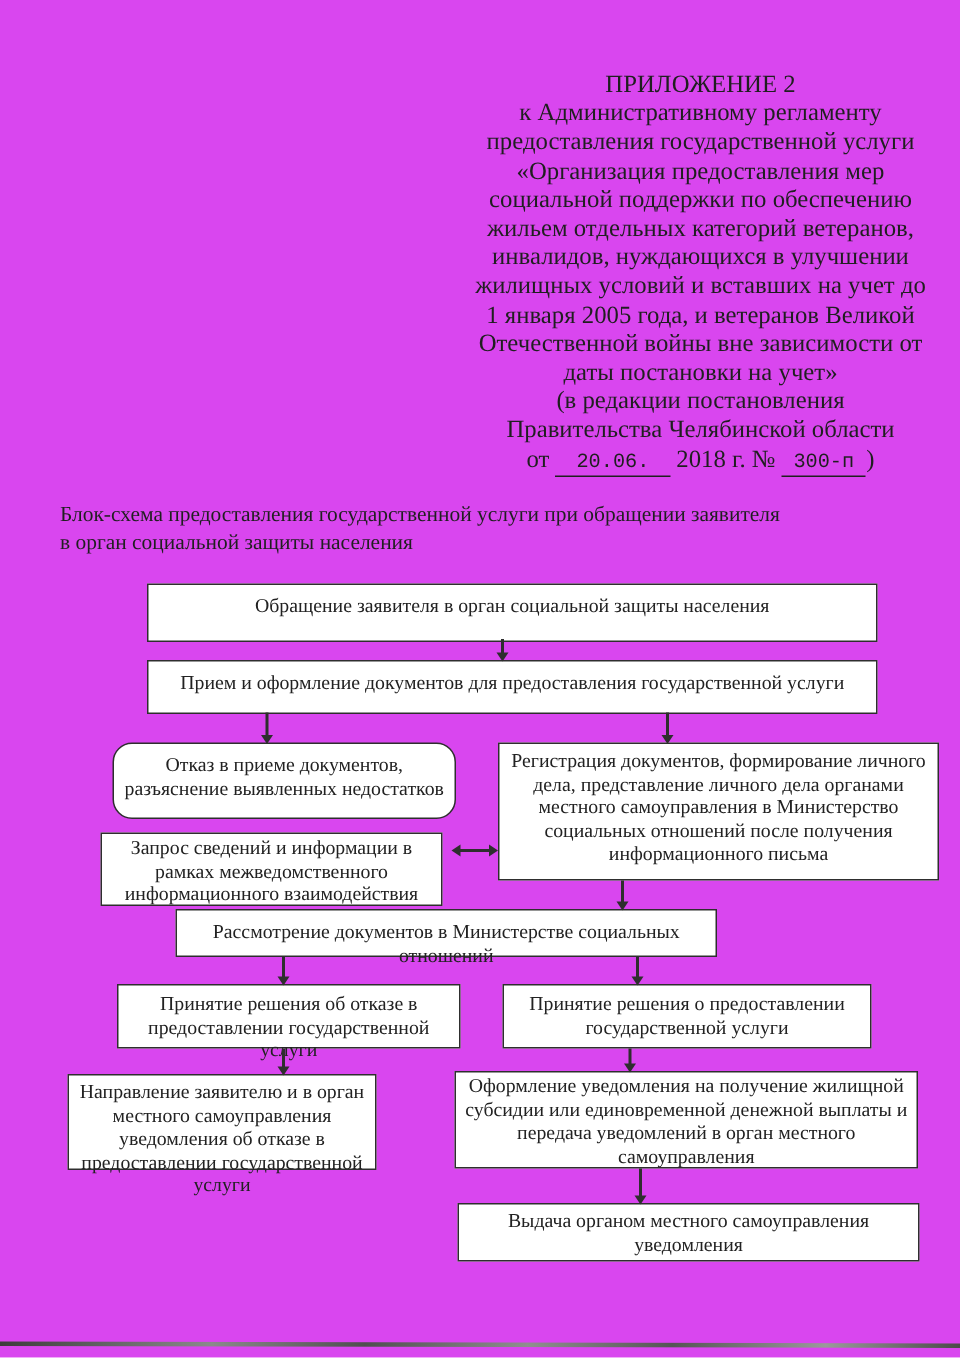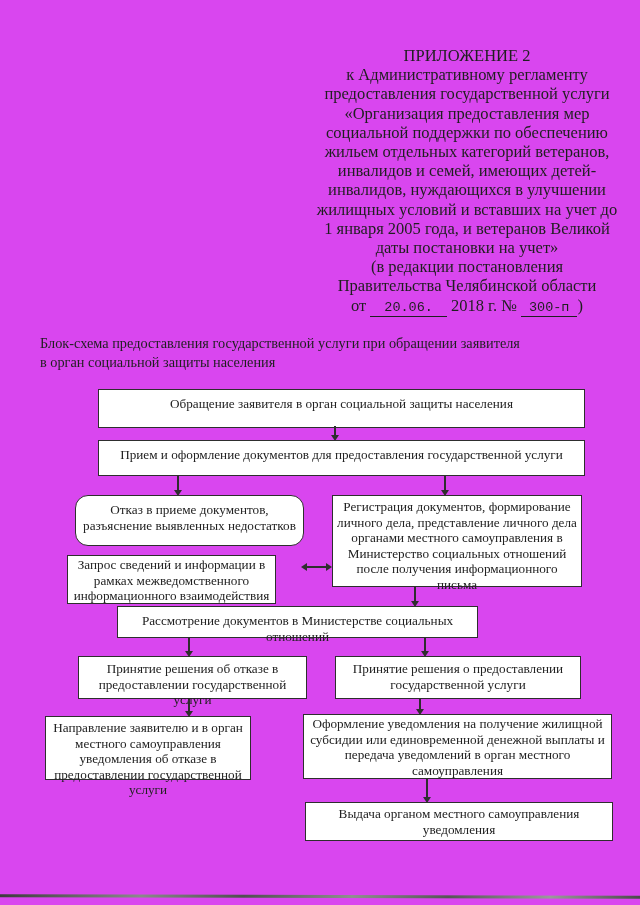--- a/index.html
+++ b/index.html
@@ -28,22 +28,22 @@
   }
   
   .box{
     position:absolute;border:1.4px solid #2e2e2e;background:#fff;
     text-align:center;font-size:13.2px;line-height:15.5px;
     box-sizing:border-box;color:#222;
   }
   #b-appeal{left:98px;top:389px;width:487px;height:39px;padding-top:6px;}
   #b-intake{left:98px;top:440px;width:487px;height:36px;padding-top:6px;}
   #b-refusal{left:75px;top:495px;width:229px;height:51px;padding-top:6px;border-radius:13px;}
-  #b-request{left:67px;top:555px;width:209px;height:49px;padding:1px 2px 0;}
-  #b-registration{left:332px;top:495px;width:250px;height:92px;padding:3px 2px 0;}
+  #b-request{left:67px;top:555px;width:228px;height:49px;padding:1px 2px 0;}
+  #b-registration{left:332px;top:495px;width:294px;height:92px;padding:3px 2px 0;}
   #b-review{left:117px;top:606px;width:361px;height:32px;padding-top:6px;}
   #b-dec-refuse{left:78px;top:656px;width:229px;height:43px;padding-top:4px;}
   #b-dec-grant{left:335px;top:656px;width:246px;height:43px;padding-top:4px;}
   #b-notify{left:45px;top:716px;width:206px;height:64px;padding:3px 2px 0;}
   #b-issue{left:303px;top:714px;width:309px;height:65px;padding:1px 2px 0;}
   #b-deliver{left:305px;top:802px;width:308px;height:39px;padding:3px 28px 0;}
   
   .va{position:absolute;width:10px;}
   .va::before{
     content:"";position:absolute;left:4.3px;top:0;bottom:5px;
@@ -92,24 +92,24 @@
 
 <div class="page">
 
   <div class="header">
     <div class="hline">ПРИЛОЖЕНИЕ 2</div>
     <div class="hline">к Административному регламенту</div>
     <div class="hline">предоставления государственной услуги</div>
     <div class="hline">«Организация предоставления мер</div>
     <div class="hline">социальной поддержки по обеспечению</div>
     <div class="hline">жильем отдельных категорий ветеранов,</div>
-    <div class="hline">инвалидов и семей, имеющих детей-</div>
     <div class="hline">инвалидов, нуждающихся в улучшении</div>
     <div class="hline">жилищных условий и вставших на учет до</div>
     <div class="hline">1 января 2005 года, и ветеранов Великой</div>
+    <div class="hline">Отечественной войны вне зависимости от</div>
     <div class="hline">даты постановки на учет»</div>
     <div class="hline">(в редакции постановления</div>
     <div class="hline">Правительства Челябинской области</div>
     <div class="edition">
       <span>от</span><span class="gap"></span><span class="uline">20.06.</span><span class="gap"></span><span>2018 г. №</span><span class="gap"></span><span class="uline num">300-п</span><span>)</span>
     </div>
   </div>
 
   <div class="subtitle">
     <div>Блок-схема предоставления государственной услуги при обращении заявителя</div>

